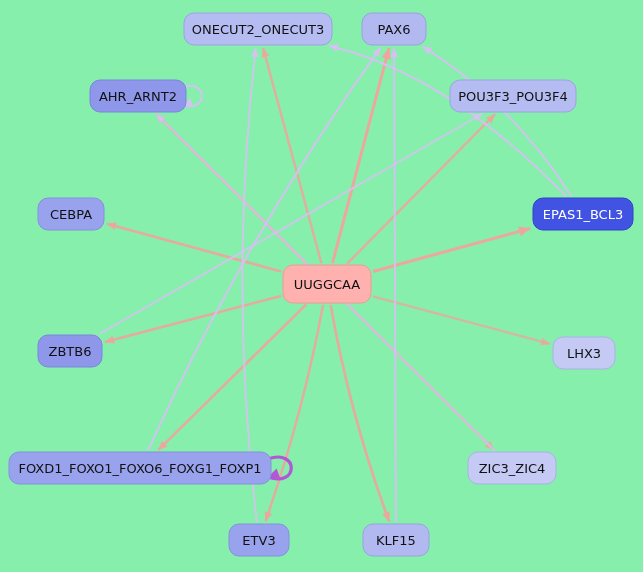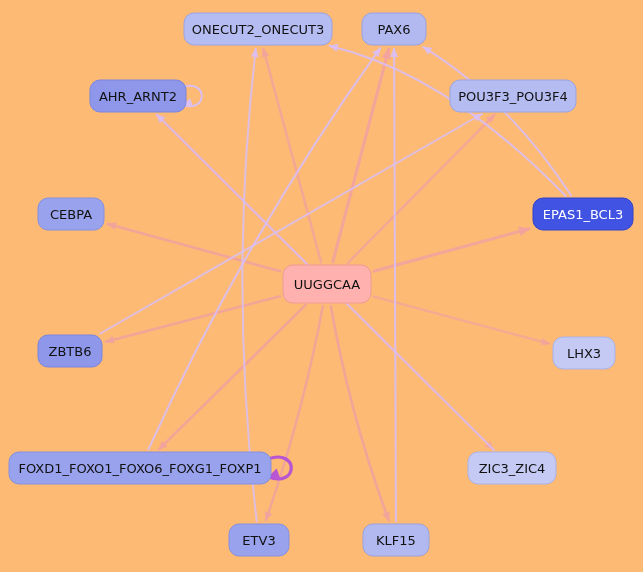--- a/index.html
+++ b/index.html
@@ -5,21 +5,21 @@
   html, body {
     margin: 0;
     padding: 0;
     background: #ffffff;
   }
   .stage {
     position: relative;
     width: 643px;
     height: 572px;
     overflow: hidden;
-    background: #fdba74;
+    background: #86efac;
     font-family: "DejaVu Sans", "Liberation Sans", sans-serif;
   }
   svg { display: block; }
   .node-rect { }
   .node-label {
     font-family: "DejaVu Sans", "Liberation Sans", sans-serif;
   }
 </style>
 </head>
 <body>

